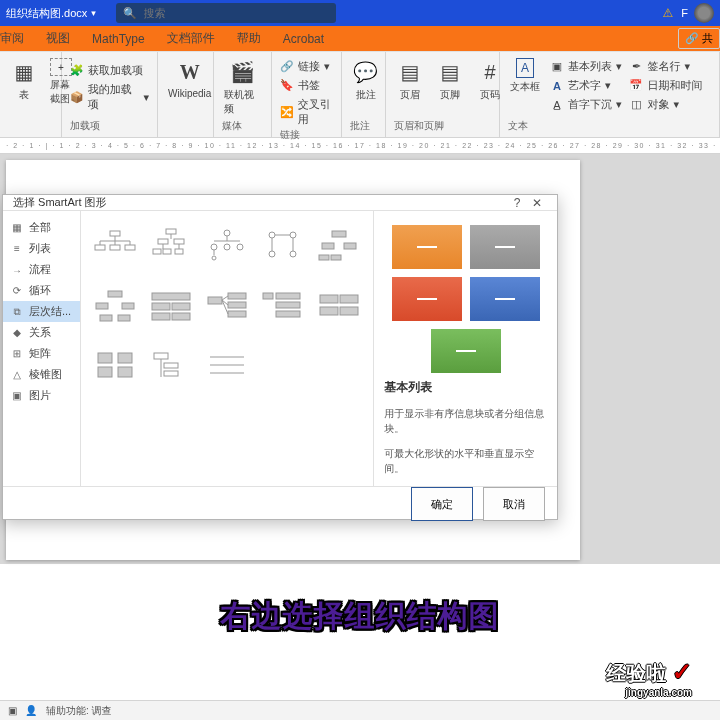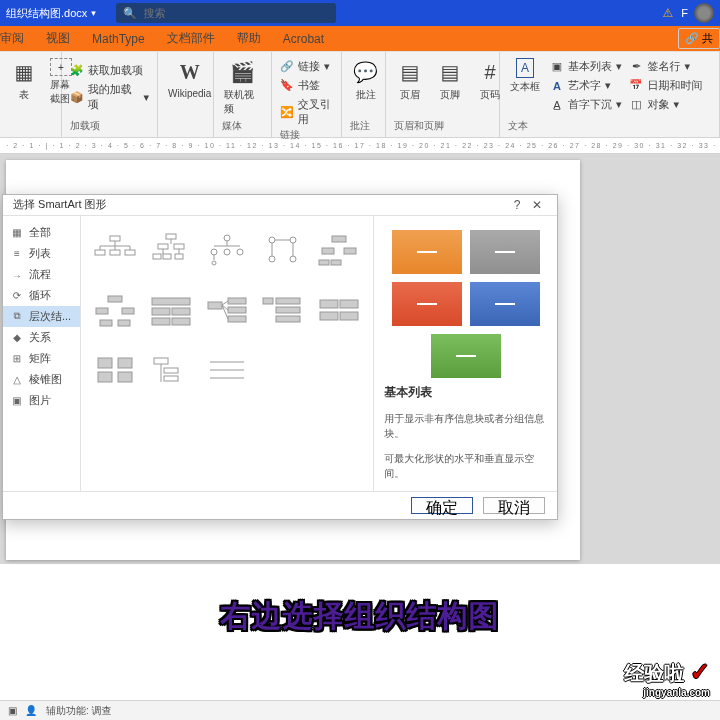--- a/index.html
+++ b/index.html
@@ -53,28 +53,28 @@
 .gallery { flex: 1; padding: 10px; display: grid; grid-template-columns: repeat(5, 1fr); grid-auto-rows: 52px; gap: 8px; align-content: start; }
 .thumb { border: 1px solid transparent; display: flex; align-items: center; justify-content: center; cursor: pointer; }
 .thumb svg { width: 46px; height: 40px; }
 .preview { width: 196px; border-left: 1px solid #e1e1e1; padding: 10px; display: flex; flex-direction: column; }
 .previmg { flex: 0 0 140px; display: flex; flex-wrap: wrap; gap: 8px; align-content: flex-start; justify-content: center; padding-top: 4px; }
 .pblock { width: 70px; height: 44px; display: flex; align-items: center; justify-content: center; }
 .pblock .bar { width: 20px; height: 2px; background: #fff; }
 .prevtitle { font-size: 12px; font-weight: bold; color: #333; margin-top: 6px; }
 .prevdesc { font-size: 10px; color: #555; line-height: 1.5; margin-top: 10px; }
 .dlgfooter { height: 38px; display: flex; align-items: center; justify-content: flex-end; gap: 10px; padding: 0 12px; }
-.dbtn { min-width: 62px; height: 17px; border: 1px solid #adadad; background: #fdfdfd; font-size: 16px; cursor: pointer; }
+.dbtn { min-width: 62px; height: 34px; border: 1px solid #adadad; background: #fdfdfd; font-size: 11px; cursor: pointer; }
 .dbtn.primary { border-color: #2b579a; }
 
 
 .caption { position: absolute; left: 0; right: 0; top: 596px; text-align: center; font-size: 30px; font-weight: bold; color: #4c1d95; text-shadow: -2px 0 #000, 2px 0 #000, 0 -2px #000, 0 2px #000, -2px -2px #000, 2px 2px #000, -2px 2px #000, 2px -2px #000; letter-spacing: 1px; }
 
 
-.watermark { position: absolute; right: 10px; bottom: 22px; text-align: right; }
+.watermark { position: absolute; right: 28px; bottom: 22px; text-align: right; }
 .wm1 { font-size: 20px; font-weight: bold; color: #fff; text-shadow: -1px 0 #000,1px 0 #000,0 -1px #000,0 1px #000; }
 .wm1 .chk { color: #d40000; font-size: 24px; }
 .wm2 { font-size: 10px; font-weight: bold; color: #fff; text-shadow: -1px 0 #000,1px 0 #000,0 -1px #000,0 1px #000; }
 
 
 .statusbar { position: absolute; left: 0; right: 0; bottom: 0; height: 20px; background: #f3f3f3; border-top: 1px solid #d4d4d4; display: flex; align-items: center; padding: 0 8px; font-size: 10px; color: #555; gap: 8px; }
 </style>
 </head>
 <body>
 

